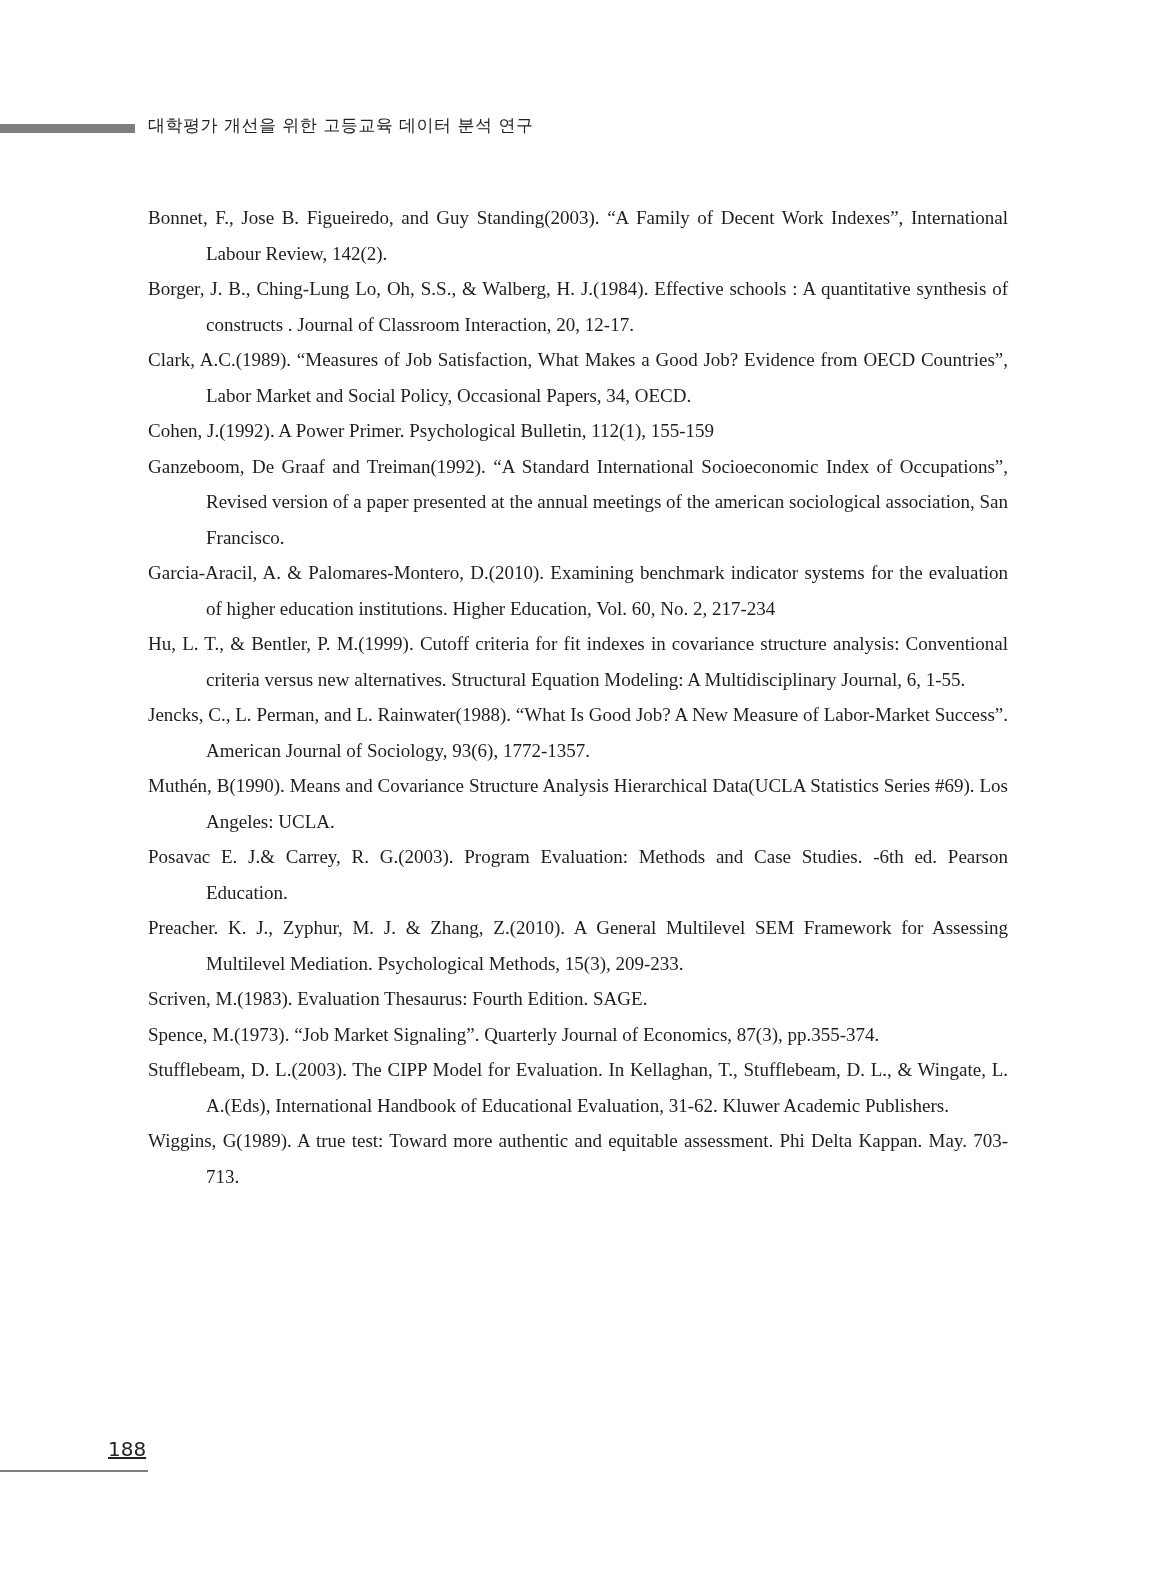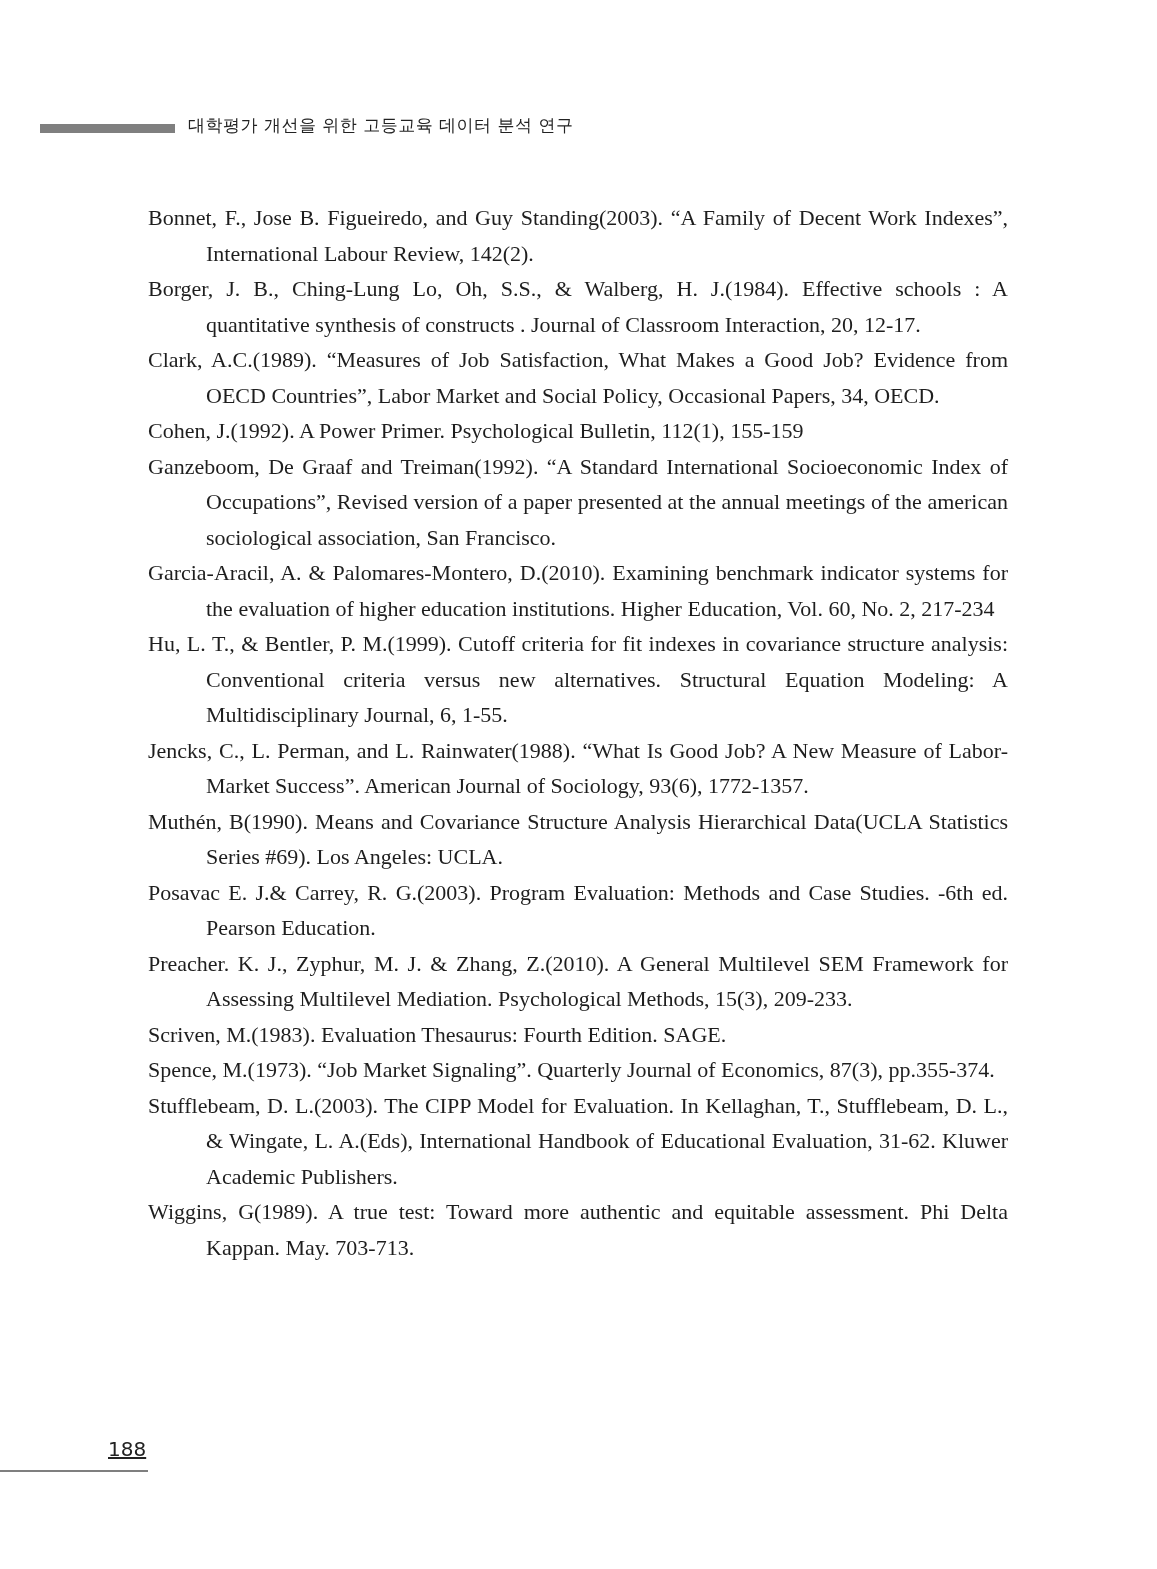--- a/index.html
+++ b/index.html
@@ -1,20 +1,20 @@
 <!DOCTYPE html>
 <html><head>
 <meta charset="utf-8">
 <style>
   html, body { margin: 0; padding: 0; background: #ffffff; }
   body { width: 1157px; height: 1569px; position: relative; overflow: hidden; }
-  .running-header { position: absolute; top: 114px; left: 0; height: 28px; width: 700px; margin-left: 40px; }
+  .running-header { position: absolute; top: 114px; left: 0; height: 28px; width: 700px; }
   .header-bar { position: absolute; left: 0; top: 10px; width: 135px; height: 9px; background: #7f7f7f; }
   .header-title { position: absolute; left: 148px; top: 0; font-family: "DejaVu Sans", sans-serif; font-size: 17px; color: #222; letter-spacing: 0.5px; white-space: nowrap; }
-  .refs { position: absolute; left: 148px; top: 200px; width: 860px; font-family: "Liberation Serif", serif; font-size: 22px; line-height: 35.5px; color: #1e1e1e; }
+  .refs { position: absolute; left: 148px; top: 200px; width: 860px; font-family: "Liberation Serif", serif; font-size: 19px; line-height: 35.5px; color: #1e1e1e; }
   .ref { text-indent: -58px; padding-left: 58px; text-align: justify; margin: 0; }
   .page-number { position: absolute; left: 108px; top: 1437px; font-family: "DejaVu Sans", sans-serif; font-size: 20px; color: #222; text-decoration: underline; }
   .footer-rule { position: absolute; left: 0; top: 1470px; width: 148px; height: 2px; background: #7f7f7f; }
 </style>
 </head>
 <body>
 
 <div class="running-header">
   <div class="header-bar"></div>
   <div class="header-title">대학평가 개선을 위한 고등교육 데이터 분석 연구</div>

